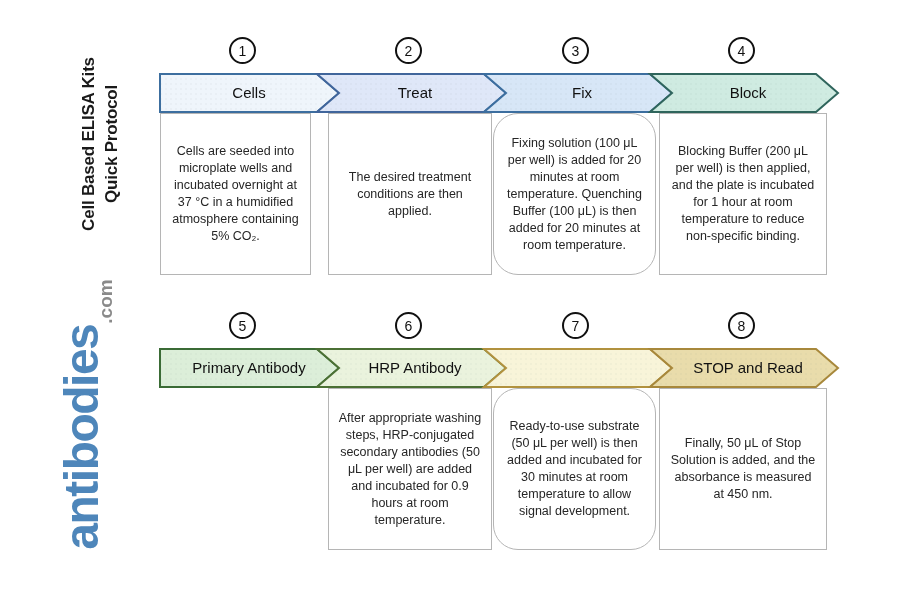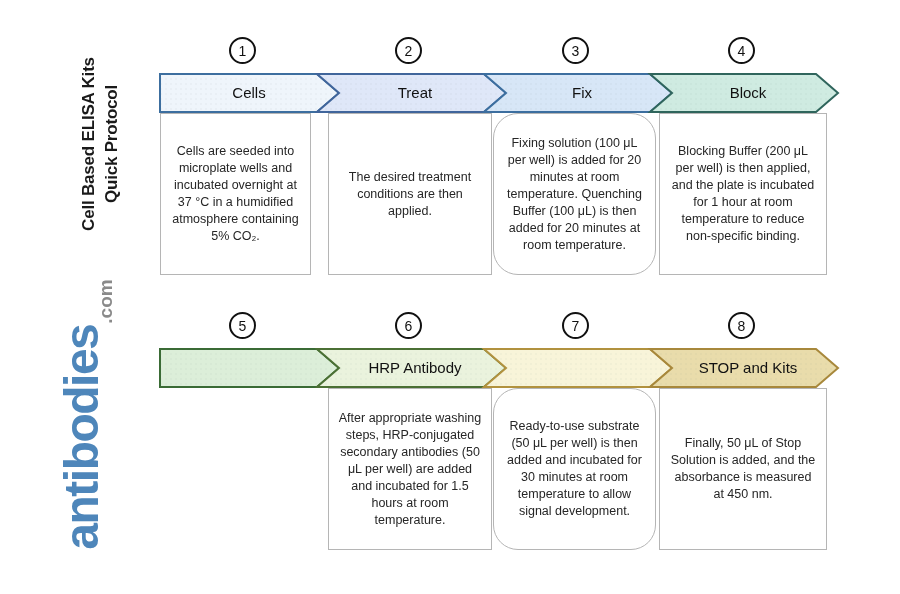--- a/index.html
+++ b/index.html
@@ -138,26 +138,27 @@
           </defs>
           <polygon points="0,1 157,1 179,20 157,39 0,39" fill="#dceed9" stroke="#3a6b35" stroke-width="2"></polygon>
           <polygon points="0,1 157,1 179,20 157,39 0,39" fill="url(#dots-1)" stroke="none"></polygon>
           <polygon points="157,1 324,1 346,20 324,39 157,39 179,20" fill="#eaf3dd" stroke="#4b7034" stroke-width="2"></polygon>
           <polygon points="157,1 324,1 346,20 324,39 157,39 179,20" fill="url(#dots-1)" stroke="none"></polygon>
           <polygon points="324,1 490,1 512,20 490,39 324,39 346,20" fill="#f8f4d9" stroke="#b2923e" stroke-width="2"></polygon>
           <polygon points="324,1 490,1 512,20 490,39 324,39 346,20" fill="url(#dots-1)" stroke="none"></polygon>
           <polygon points="490,1 656,1 678,20 656,39 490,39 512,20" fill="#e9dcab" stroke="#a8883b" stroke-width="2"></polygon>
           <polygon points="490,1 656,1 678,20 656,39 490,39 512,20" fill="url(#dots-1)" stroke="none"></polygon>
         </svg>
+      <div class="band-label l0">Primary Antibody</div>
       <div class="band-label l1">HRP Antibody</div>
-      <div class="band-label l3">STOP and Kits</div>
+      <div class="band-label l3">STOP and Read</div>
     </div>
 
     <div class="desc-card c1">
-        <div class="desc-text">After appropriate washing steps, HRP-conjugated secondary antibodies (50 μL per well) are added and incubated for 1.5 hours at room temperature.</div>
+        <div class="desc-text">After appropriate washing steps, HRP-conjugated secondary antibodies (50 μL per well) are added and incubated for 0.9 hours at room temperature.</div>
       </div>
     <div class="desc-card c2">
         <div class="desc-text">Ready-to-use substrate (50 μL per well) is then added and incubated for 30 minutes at room temperature to allow signal development.</div>
       </div>
     <div class="desc-card c3">
         <div class="desc-text">Finally, 50 μL of Stop Solution is added, and the absorbance is measured at 450 nm.</div>
       </div>
   </div>
 
 </div>

